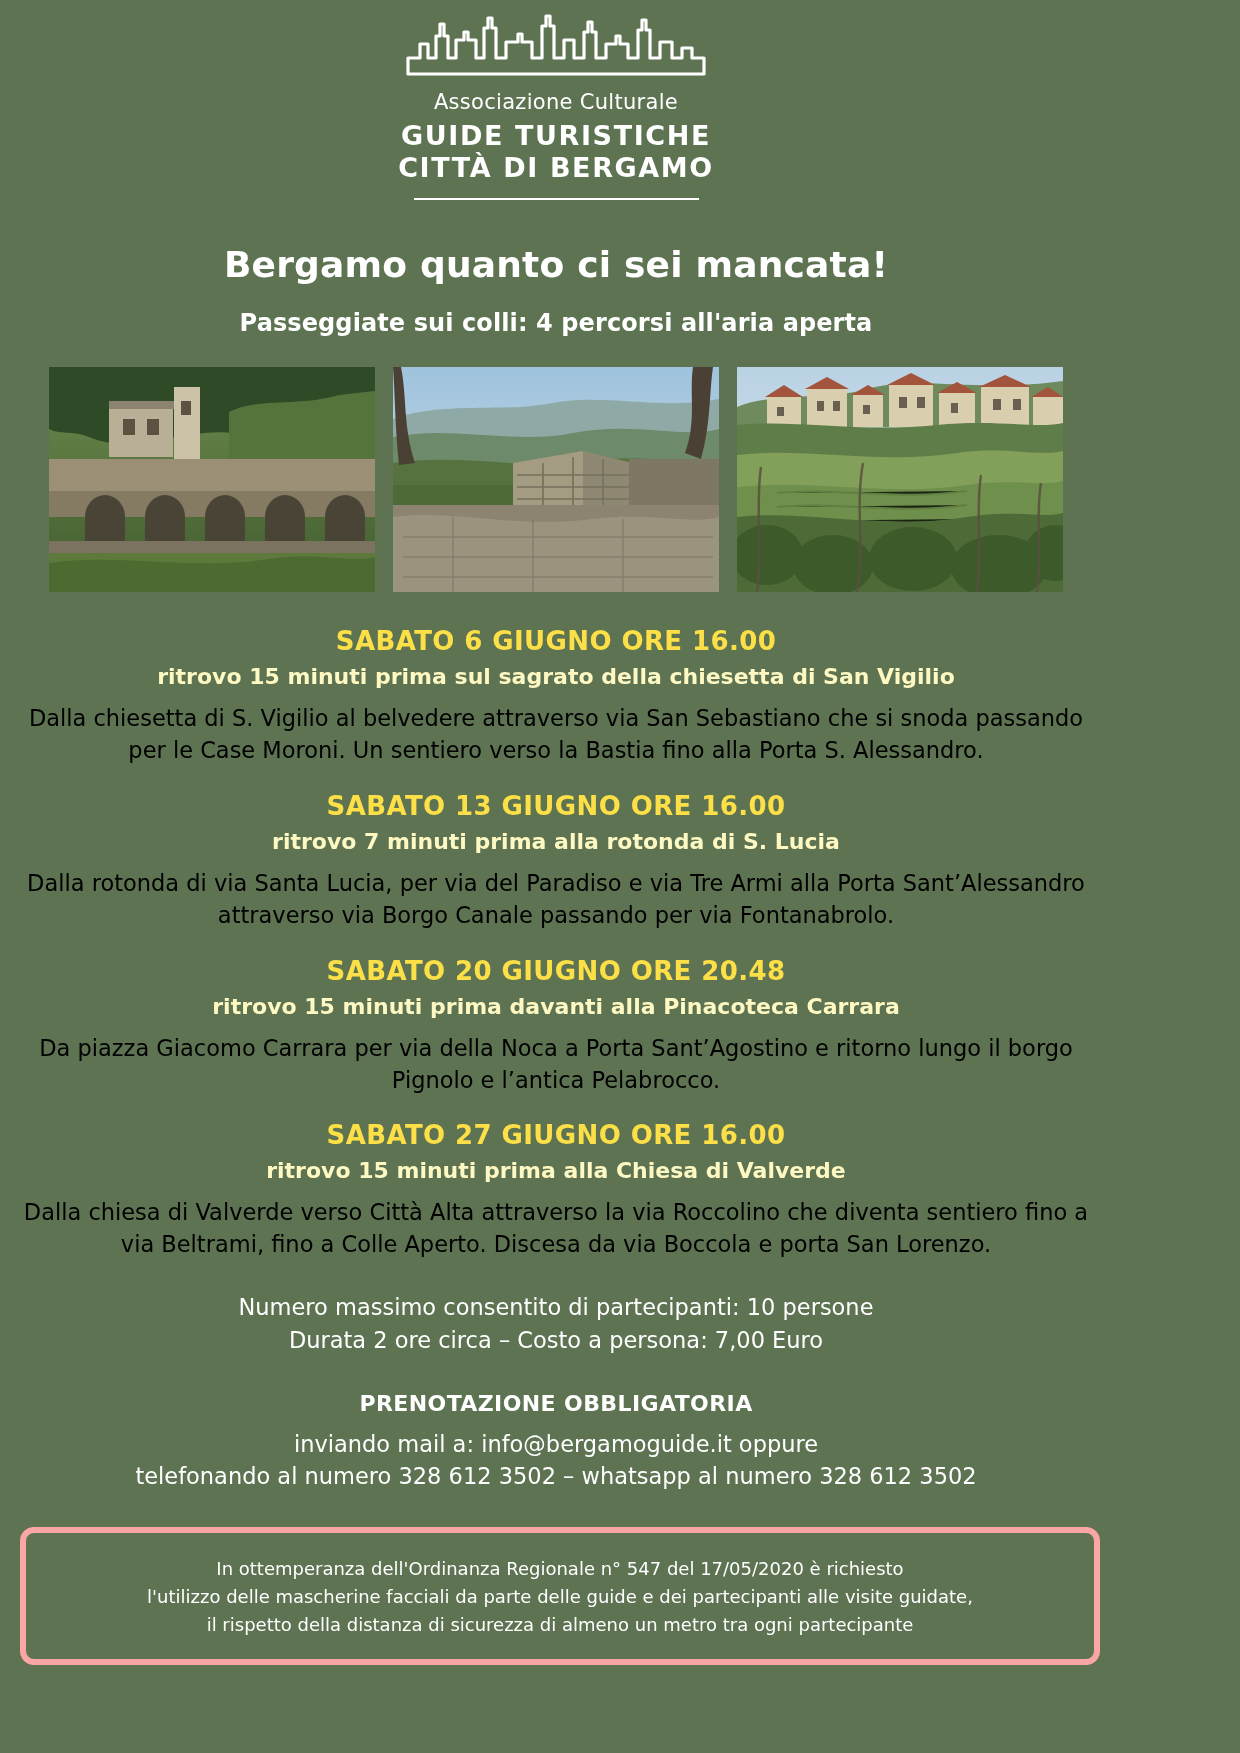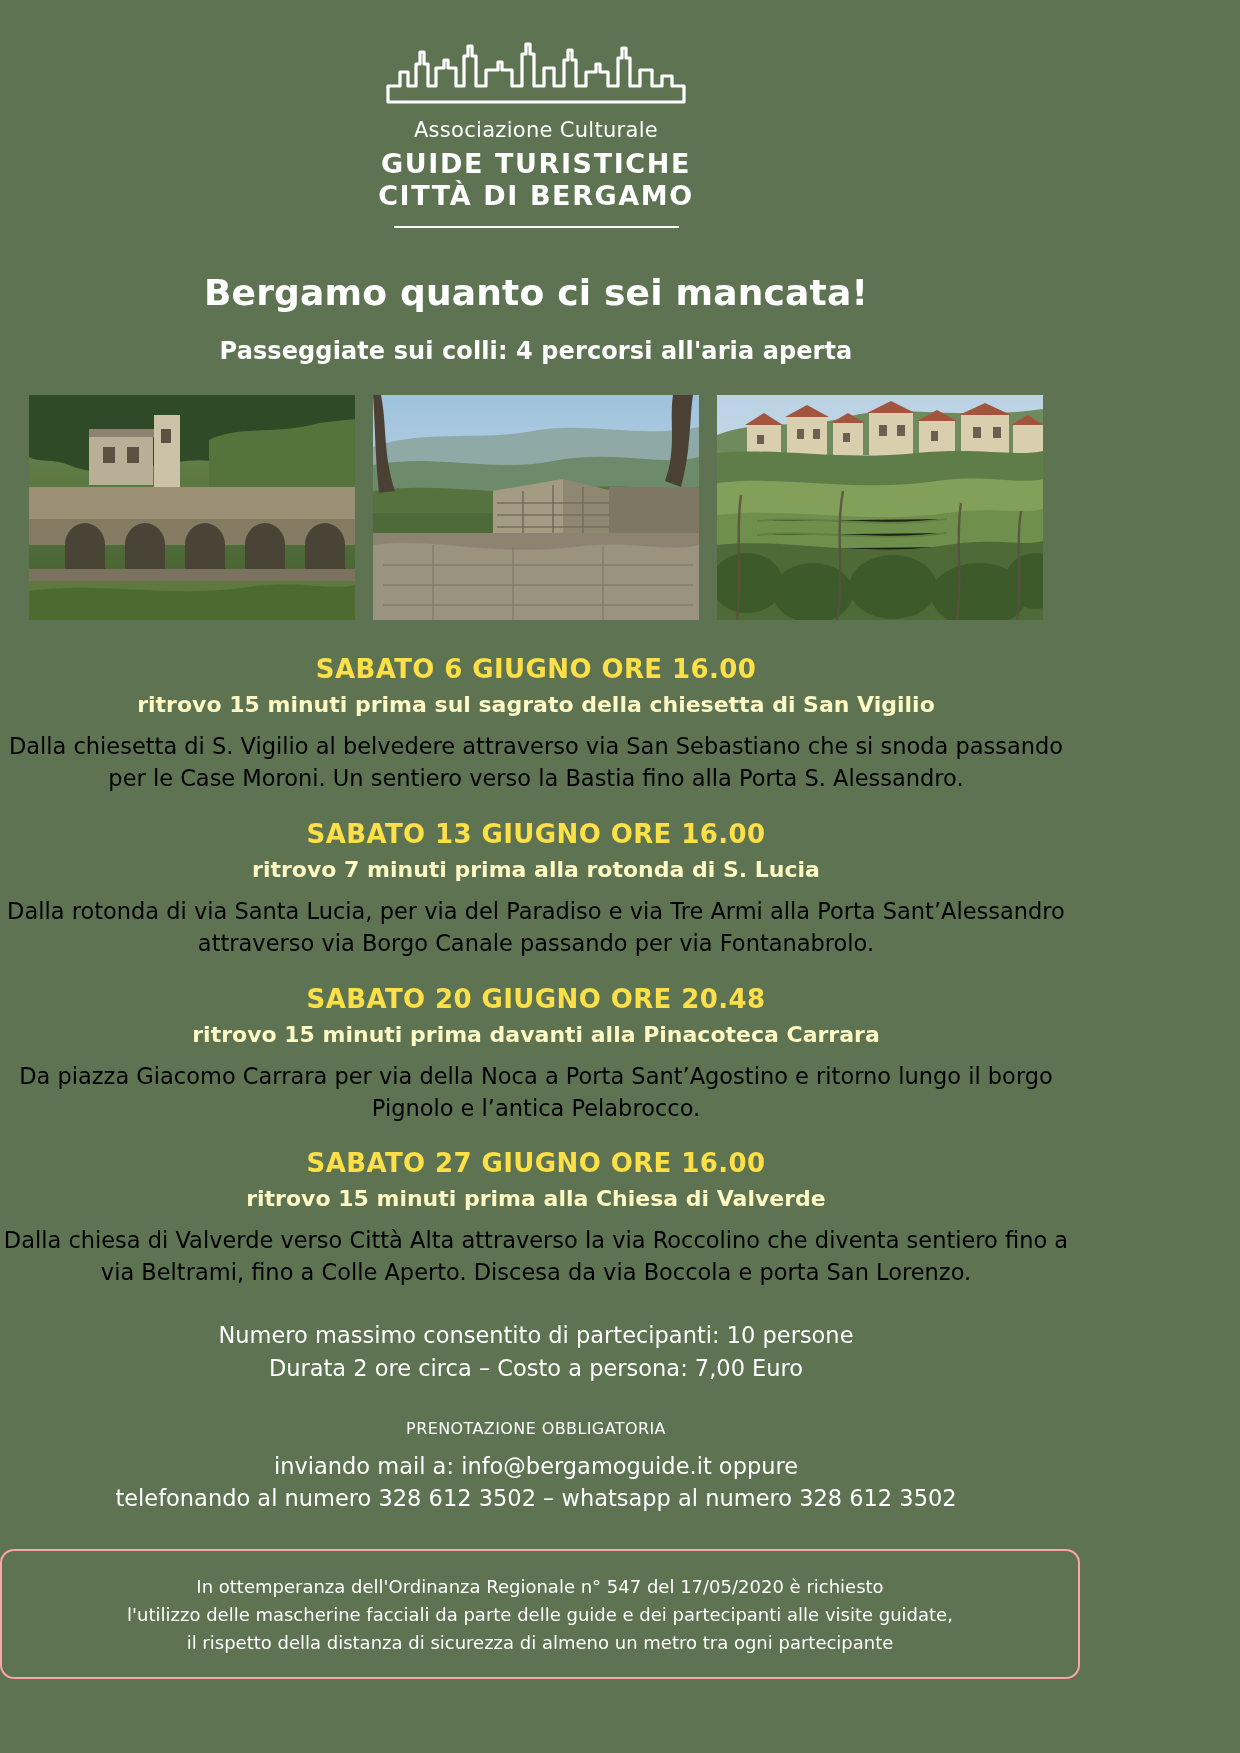--- a/index.html
+++ b/index.html
@@ -12,21 +12,22 @@
     height: 1753px;
     background: #5d7352;
     font-family: "DejaVu Sans", sans-serif;
     color: #ffffff;
     overflow: hidden;
   }
   .poster {
     width: 1072px;
     height: 1753px;
     position: relative;
-    padding: 42px 0 0 0;
+    padding: 14px 0 0 0;
+    margin-left: 20px;
   }
 
   
   .logo-block {
     text-align: center;
   }
   .skyline {
     display: block;
     margin: 0 auto 10px auto;
   }
@@ -113,35 +114,35 @@
 
   
   .info {
     text-align: center;
     font-size: 22.5px;
     line-height: 1.45;
     margin-top: 30px;
   }
   .booking-title {
     text-align: center;
-    font-size: 16px;
-    font-weight: 400;
+    font-size: 22px;
+    font-weight: 700;
     margin-top: 34px;
     letter-spacing: 0.4px;
   }
   .booking-lines {
     text-align: center;
     font-size: 22.5px;
     line-height: 1.45;
     margin-top: 12px;
   }
 
   
   .notice {
-    border: 2px solid #fca5a5;
+    border: 6px solid #fca5a5;
     border-radius: 14px;
     width: 1080px;
     margin: 34px auto 0 auto;
     padding: 22px 20px 20px 20px;
     text-align: center;
     font-size: 18px;
     line-height: 1.55;
     color: #ffffff;
   }
 </style>

